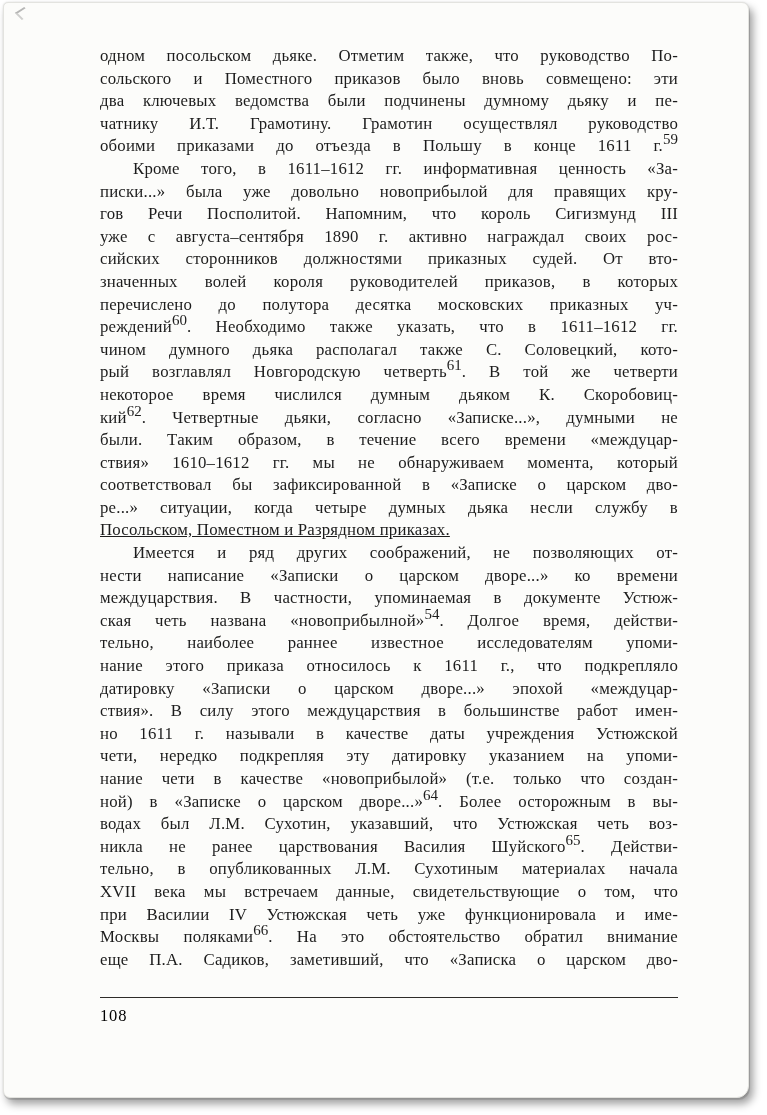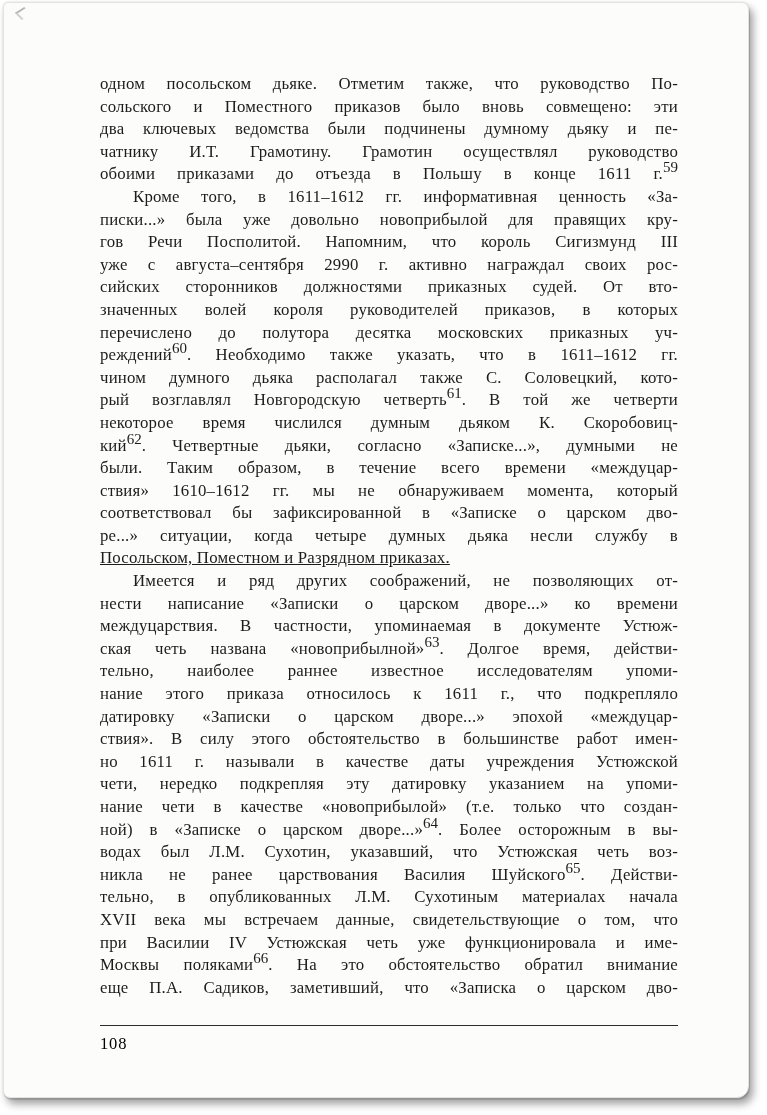--- a/index.html
+++ b/index.html
@@ -38,21 +38,20 @@
   .text-col {
     position: absolute;
     left: 96px;
     top: 42px;
     width: 578px;
     color: #1c1c1c;
   }
   .page-text {
     font-size: 16.8px;
     letter-spacing: 0.012em;
-    margin-top: 28px;
   }
   .paragraph { margin: 0; }
   .line {
     height: 22.6px;
     line-height: 22.6px;
     text-align: justify;
     text-align-last: justify;
     white-space: normal;
   }
   .line.indent { text-indent: 33px; }
@@ -87,44 +86,44 @@
           <div class="line">одном посольском дьяке. Отметим также, что руководство По-</div>
           <div class="line">сольского и Поместного приказов было вновь совмещено: эти</div>
           <div class="line">два ключевых ведомства были подчинены думному дьяку и пе-</div>
           <div class="line">чатнику И.Т. Грамотину. Грамотин осуществлял руководство</div>
           <div class="line">обоими приказами до отъезда в Польшу в конце 1611 г.<sup>59</sup></div>
         </div>
         <div class="paragraph">
           <div class="line indent">Кроме того, в 1611–1612 гг. информативная ценность «За-</div>
           <div class="line">писки...» была уже довольно новоприбылой для правящих кру-</div>
           <div class="line">гов Речи Посполитой. Напомним, что король Сигизмунд III</div>
-          <div class="line">уже с августа–сентября 2990 г. активно награждал своих рос-</div>
+          <div class="line">уже с августа–сентября 1890 г. активно награждал своих рос-</div>
           <div class="line">сийских сторонников должностями приказных судей. От вто-</div>
           <div class="line">значенных волей короля руководителей приказов, в которых</div>
           <div class="line">перечислено до полутора десятка московских приказных уч-</div>
           <div class="line">реждений<sup>60</sup>. Необходимо также указать, что в 1611–1612 гг.</div>
           <div class="line">чином думного дьяка располагал также С. Соловецкий, кото-</div>
           <div class="line">рый возглавлял Новгородскую четверть<sup>61</sup>. В той же четверти</div>
           <div class="line">некоторое время числился думным дьяком К. Скоробовиц-</div>
           <div class="line">кий<sup>62</sup>. Четвертные дьяки, согласно «Записке...», думными не</div>
           <div class="line">были. Таким образом, в течение всего времени «междуцар-</div>
           <div class="line">ствия» 1610–1612 гг. мы не обнаруживаем момента, который</div>
           <div class="line">соответствовал бы зафиксированной в «Записке о царском дво-</div>
           <div class="line">ре...» ситуации, когда четыре думных дьяка несли службу в</div>
           <div class="line short-last">Посольском, Поместном и Разрядном приказах.</div>
         </div>
         <div class="paragraph">
           <div class="line indent">Имеется и ряд других соображений, не позволяющих от-</div>
           <div class="line">нести написание «Записки о царском дворе...» ко времени</div>
           <div class="line">междуцарствия. В частности, упоминаемая в документе Устюж-</div>
-          <div class="line">ская четь названа «новоприбылной»<sup>63</sup>. Долгое время, действи-</div>
+          <div class="line">ская четь названа «новоприбылной»<sup>54</sup>. Долгое время, действи-</div>
           <div class="line">тельно, наиболее раннее известное исследователям упоми-</div>
           <div class="line">нание этого приказа относилось к 1611 г., что подкрепляло</div>
           <div class="line">датировку «Записки о царском дворе...» эпохой «междуцар-</div>
-          <div class="line">ствия». В силу этого обстоятельство в большинстве работ имен-</div>
+          <div class="line">ствия». В силу этого междуцарствия в большинстве работ имен-</div>
           <div class="line">но 1611 г. называли в качестве даты учреждения Устюжской</div>
           <div class="line">чети, нередко подкрепляя эту датировку указанием на упоми-</div>
           <div class="line">нание чети в качестве «новоприбылой» (т.е. только что создан-</div>
           <div class="line">ной) в «Записке о царском дворе...»<sup>64</sup>. Более осторожным в вы-</div>
           <div class="line">водах был Л.М. Сухотин, указавший, что Устюжская четь воз-</div>
           <div class="line">никла не ранее царствования Василия Шуйского<sup>65</sup>. Действи-</div>
           <div class="line">тельно, в опубликованных Л.М. Сухотиным материалах начала</div>
           <div class="line">XVII века мы встречаем данные, свидетельствующие о том, что</div>
           <div class="line">при Василии IV Устюжская четь уже функционировала и име-</div>
           <div class="line">Москвы поляками<sup>66</sup>. На это обстоятельство обратил внимание</div>

